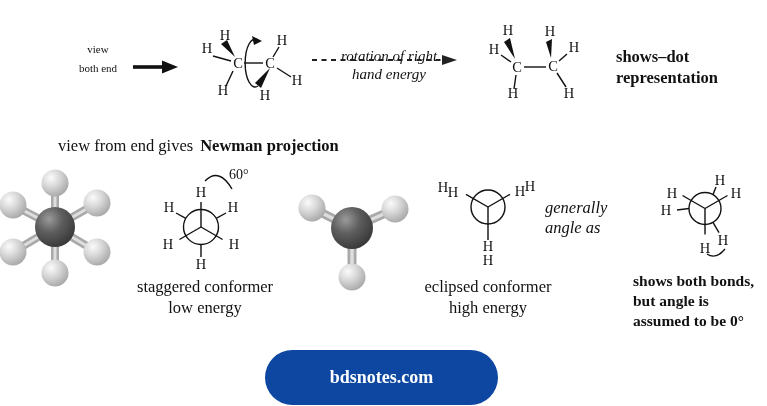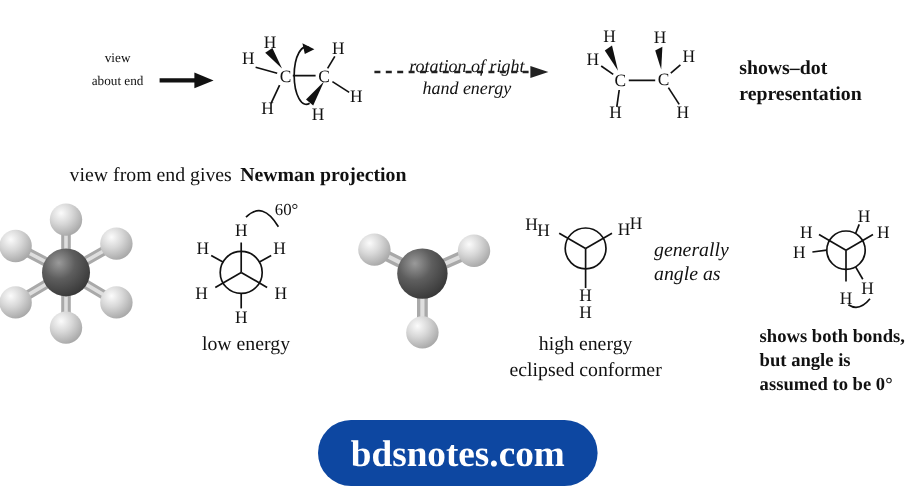--- a/index.html
+++ b/index.html
@@ -19,30 +19,30 @@
   #view-from-end{left:46px;top:40px;width:104px;font-size:11px;line-height:19px;}
   #rotation-note{left:310px;top:7px;width:158px;font-size:15px;line-height:17.5px;font-style:italic;margin-top:41px;}
   #wedge-dot-label{left:616px;top:46px;font-size:16.5px;line-height:21px;font-weight:bold;}
   #middle-heading{left:58px;top:136px;font-size:16.5px;text-align:right;}
   #middle-heading .bold{font-weight:bold;margin-left:7px;}
   #staggered-caption{left:112px;top:276px;width:186px;font-size:16.5px;line-height:21px;}
   #eclipsed-caption{left:398px;top:276px;width:180px;font-size:16.5px;line-height:21px;}
   #generally-label{left:545px;top:198px;font-size:16.5px;line-height:19.5px;font-style:italic;}
   #note-caption{left:633px;top:271px;font-size:15.5px;line-height:20px;font-weight:bold;}
   #badge{left:265px;top:350px;width:233px;height:55px;border-radius:28px;background:#0d47a1;
-         color:#ffffff;font-size:31px;font-weight:bold;line-height:55px;text-align:center;}
+         color:#ffffff;font-size:18px;font-weight:bold;line-height:55px;text-align:center;}
 </style>
 </head>
 <body>
 
 <div class="canvas">
 
   <div id="view-from-end" class="abs ctr">
     <div>view</div>
-    <div>about end</div>
+    <div>both end</div>
   </div>
 
   <svg class="abs" style="left:130px;top:57px;" width="50" height="20" viewBox="0 0 50 20">
     <line x1="3" y1="10" x2="33" y2="10" stroke="#111" stroke-width="3.6"></line>
     <polygon points="32,3.5 32,16.5 48,10" fill="#111"></polygon>
   </svg>
 
   <svg class="abs" style="left:190px;top:10px;" width="128" height="96" viewBox="0 0 128 96">
     <line class="bond" x1="23" y1="46" x2="41" y2="51"></line>
     <line class="bond" x1="36" y1="76" x2="43" y2="61"></line>
@@ -148,20 +148,21 @@
     <text class="atom" x="56" y="39" text-anchor="middle">H</text>
     <text class="atom" x="24" y="54" text-anchor="middle">H</text>
     <text class="atom" x="88" y="54" text-anchor="middle">H</text>
     <text class="atom" x="23" y="91" text-anchor="middle">H</text>
     <text class="atom" x="89" y="91" text-anchor="middle">H</text>
     <text class="atom" x="56" y="111" text-anchor="middle">H</text>
     <text x="84" y="21" font-size="14">60°</text>
   </svg>
 
   <div id="staggered-caption" class="abs ctr">
+    <div>staggered conformer</div>
     <div>low energy</div>
   </div>
 
   <svg class="abs" style="left:292px;top:162px;" width="125" height="134" viewBox="0 0 125 134">
     <g>
       <line class="spokeA" x1="60" y1="66" x2="20" y2="46" style="stroke-width:9"></line>
         <line class="spokeB" x1="60" y1="66" x2="20" y2="46" style="stroke-width:3.5"></line>
       <line class="spokeA" x1="60" y1="66" x2="103" y2="47" style="stroke-width:9"></line>
         <line class="spokeB" x1="60" y1="66" x2="103" y2="47" style="stroke-width:3.5"></line>
       <line class="spokeA" x1="60" y1="66" x2="60" y2="115" style="stroke-width:9"></line>
@@ -185,22 +186,22 @@
     <text class="atom" x="63" y="86" text-anchor="middle">H</text>
     <text class="atom" x="63" y="100" text-anchor="middle">H</text>
   </svg>
 
   <div id="generally-label" class="abs">
     <div>generally</div>
     <div>angle as</div>
   </div>
 
   <div id="eclipsed-caption" class="abs ctr">
+    <div>eclipsed conformer</div>
     <div>high energy</div>
-    <div>eclipsed conformer</div>
   </div>
 
   <svg class="abs" style="left:635px;top:163px;" width="132" height="112" viewBox="0 0 132 112">
     <line class="bond" x1="78" y1="31.6" x2="81" y2="24"></line>
     <line class="bond" x1="54" y1="45.5" x2="42" y2="47"></line>
     <line class="bond" x1="78" y1="59.4" x2="84" y2="69.7"></line>
     <circle class="ncircle" cx="70" cy="45.5" r="16"></circle>
     <line class="bond" x1="70" y1="45.5" x2="47.5" y2="32.5"></line>
     <line class="bond" x1="70" y1="45.5" x2="92.5" y2="32.5"></line>
     <line class="bond" x1="70" y1="45.5" x2="70" y2="71.5"></line>

